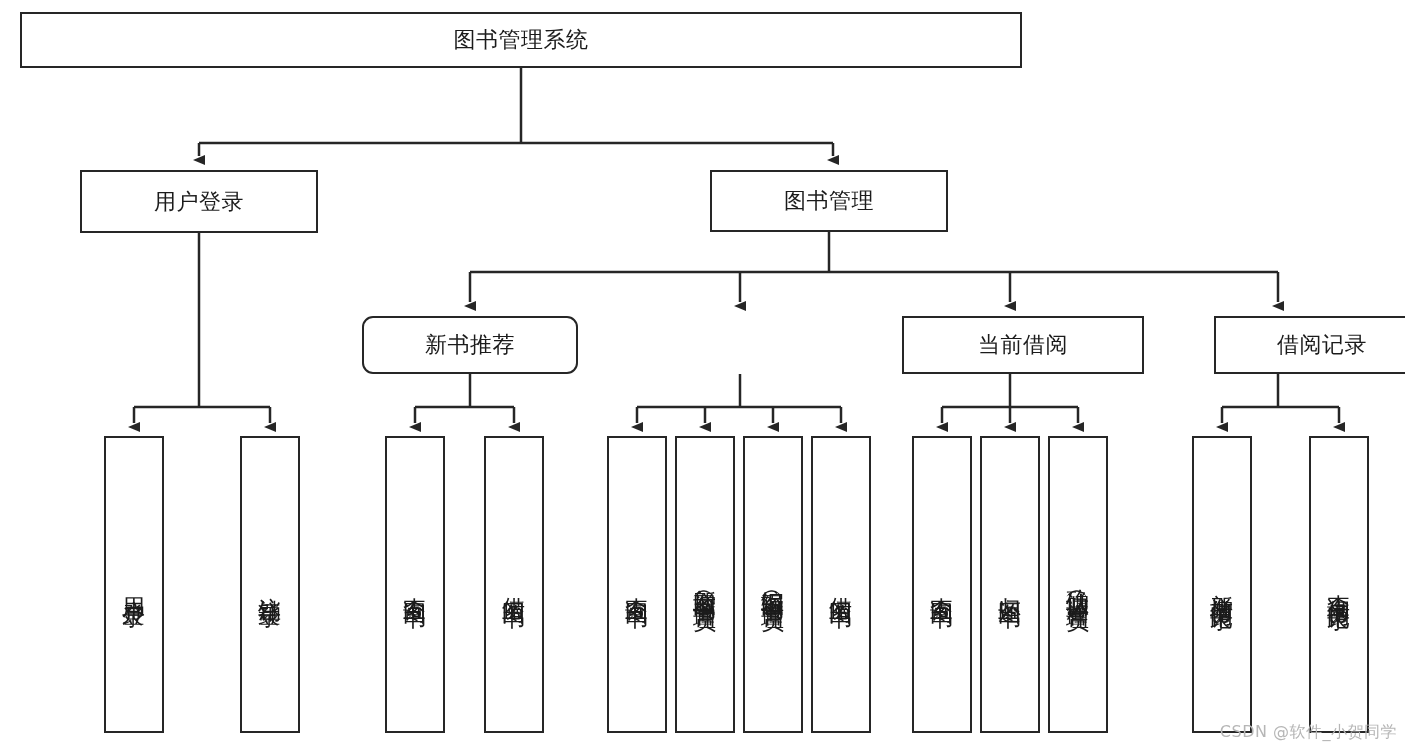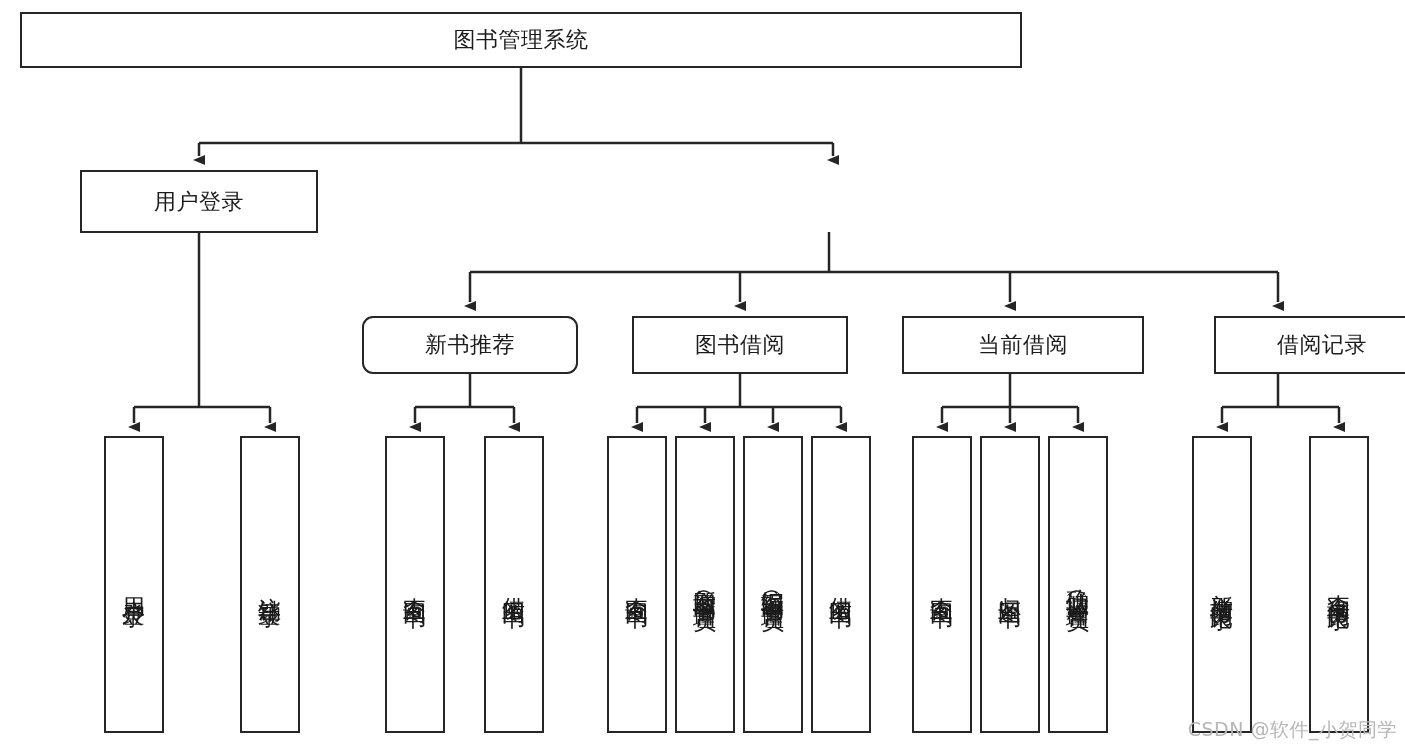--- a/index.html
+++ b/index.html
@@ -49,21 +49,21 @@
     text-orientation: upright;
     font-size: 23px;
     line-height: 1.22;
     letter-spacing: 3px;
     white-space: nowrap;
   }
   .watermark {
     position: absolute;
     right: 8px;
     bottom: 4px;
-    font-size: 19px;
+    font-size: 16px;
     color: #b6b6b6;
     letter-spacing: 0.5px;
     user-select: none;
   }
 </style>
 </head>
 <body>
 
 <div id="canvas">
 
@@ -117,26 +117,26 @@
     </g>
   </svg>
 
   <div class="node" style="left:20px; top:12px; width:1002px; height:56px;">
     <span class="node-label">图书管理系统</span>
   </div>
 
   <div class="node" style="left:80px; top:170px; width:238px; height:63px;">
     <span class="node-label">用户登录</span>
   </div>
+  <div class="node" style="left:710px; top:170px; width:238px; height:62px;">
+    <span class="node-label">图书管理</span>
+  </div>
 
   <div class="node" style="left:362px; top:316px; width:216px; height:58px;border-radius:11px;">
     <span class="node-label">新书推荐</span>
-  </div>
-  <div class="node" style="left:632px; top:316px; width:216px; height:58px;">
-    <span class="node-label">图书借阅</span>
   </div>
   <div class="node" style="left:902px; top:316px; width:242px; height:58px;">
     <span class="node-label">当前借阅</span>
   </div>
   <div class="node" style="left:1214px; top:316px; width:216px; height:58px;">
     <span class="node-label">借阅记录</span>
   </div>
 
   <div class="node leaf" style="left:104px; top:436px; width:60px; height:297px;">
     <span class="node-label">用户登录</span>

